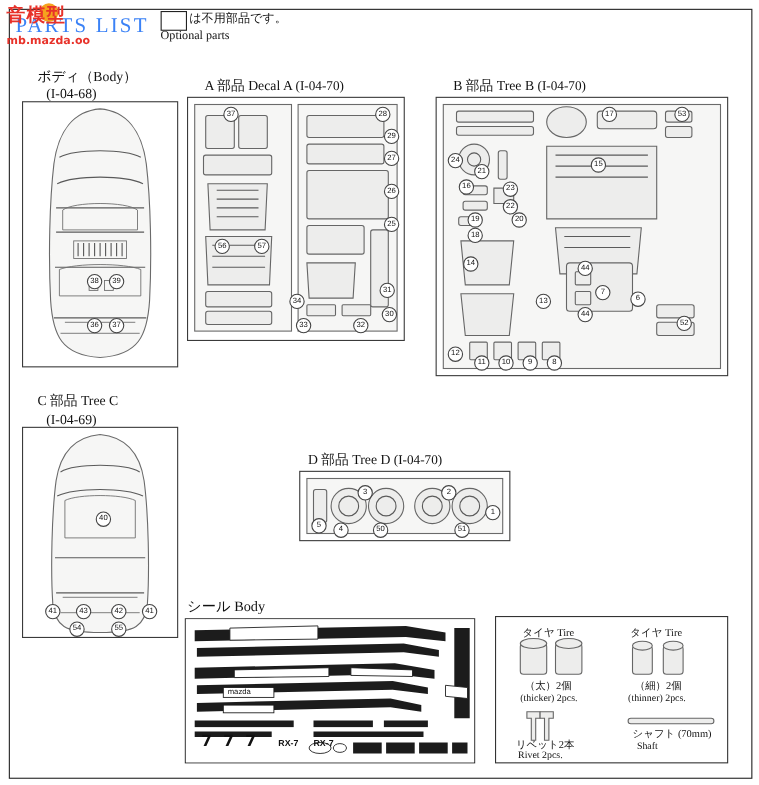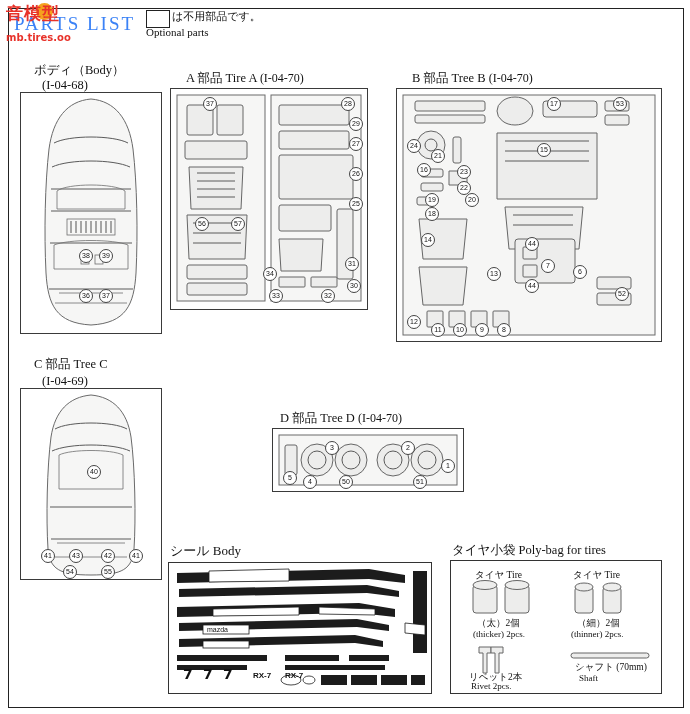--- a/index.html
+++ b/index.html
@@ -108,21 +108,21 @@
 </head>
 <body>
 
 <div class="page">
 
   <div class="frame"></div>
 
   <div class="watermark">
     <div class="wm-circle"></div>
     <div class="wm-text1">音模型</div>
-    <div class="wm-text2">mb.tires.oo</div>
+    <div class="wm-text2">mb.mazda.oo</div>
   </div>
 
   <div class="hdr-title">PARTS LIST</div>
   <div class="opt-box"></div>
   <div class="opt-label-jp">は不用部品です。</div>
   <div class="opt-label-en">Optional parts</div>
 
   <div class="sec-title" style="left:34px; top:62px;">ボディ（Body）</div>
   <div class="sec-title" style="left:42px; top:78px;">(I-04-68)</div>
 
@@ -156,21 +156,21 @@
       </g>
       <rect class="ln2" x="46" y="126" width="48" height="16"></rect>
     </svg>
     <div class="num" style="left:58px; top:156px;">38</div>
     <div class="num" style="left:78px; top:156px;">39</div>
     <div class="num" style="left:58px; top:196px;">36</div>
     <div class="num" style="left:78px; top:196px;">37</div>
   </div>
 
   <div class="sec-title" style="left:186px; top:70px;">
-    <span>A 部品 Tire A</span>
+    <span>A 部品 Decal A</span>
     <span class="sm">(I-04-70)</span>
   </div>
 
   <div class="panel" style="left:170px; top:88px; width:196px; height:220px;">
     <svg width="196" height="220">
 
       <rect class="fillpart2" x="6" y="6" width="88" height="206"></rect>
       <rect class="fillpart2" x="100" y="6" width="90" height="206"></rect>
 
       <rect class="fillpart" x="16" y="16" width="26" height="30" rx="2"></rect>
@@ -363,21 +363,20 @@
       <ellipse cx="140" cy="117" rx="6" ry="4" fill="#ffffff" stroke="#1c1c1c" stroke-width="0.8"></ellipse>
     </svg>
     <div class="decal-num" style="left:14px; top:103px;">7</div>
     <div class="decal-num" style="left:34px; top:103px;">7</div>
     <div class="decal-num" style="left:54px; top:103px;">7</div>
     <div style="position:absolute; left:84px; top:108px; font-family:'Liberation Sans',sans-serif; font-size:8px; font-weight:bold; color:#111;">RX-7</div>
     <div style="position:absolute; left:116px; top:108px; font-family:'Liberation Sans',sans-serif; font-size:8px; font-weight:bold; color:#111;">RX-7</div>
     <div style="position:absolute; left:38px; top:63px; font-family:'Liberation Sans',sans-serif; font-size:7px; color:#111;">mazda</div>
   </div>
 
-  <div class="sec-title" style="left:452px; top:542px; font-size:12.5px;">タイヤ小袋 Poly-bag for tires</div>
 
   <div class="pb-panel" style="left:450px; top:560px; width:210px; height:132px;">
     <div class="tinytxt" style="left:24px; top:8px;">タイヤ Tire</div>
     <div class="tinytxt" style="left:122px; top:8px;">タイヤ Tire</div>
 
     <svg width="210" height="132" style="position:absolute; left:0; top:0;">
 
       <rect class="fillpart" x="22" y="24" width="24" height="28" rx="3"></rect>
       <ellipse class="fillpart" cx="34" cy="24" rx="12" ry="4.5"></ellipse>
       <rect class="fillpart" x="54" y="24" width="24" height="28" rx="3"></rect>

